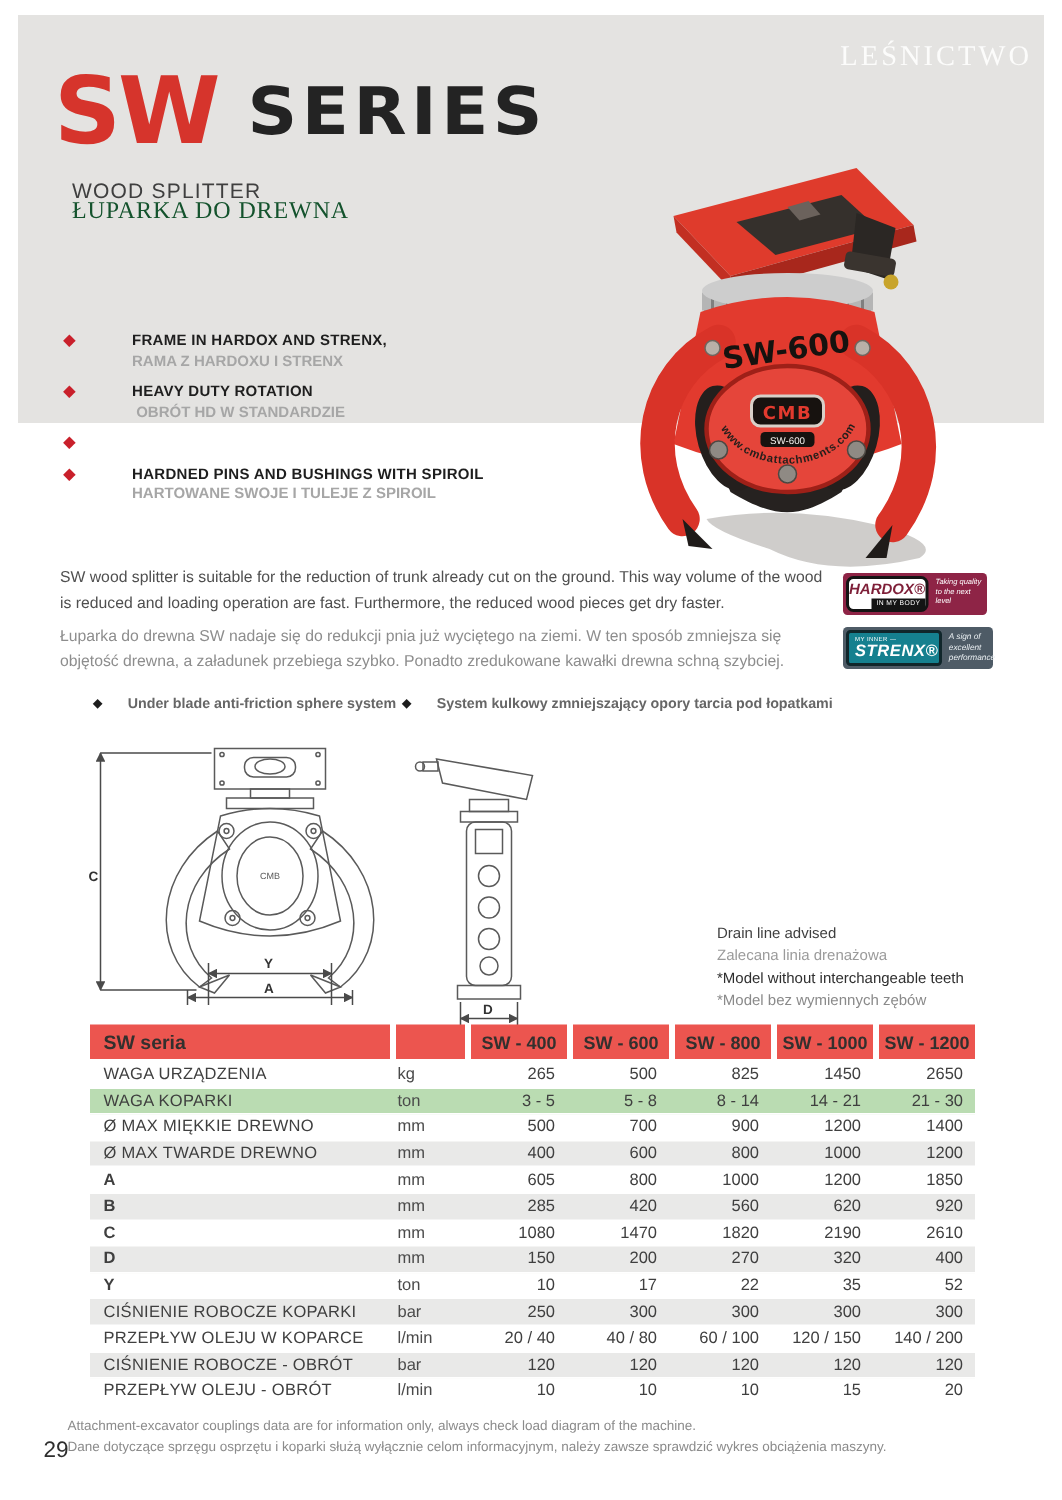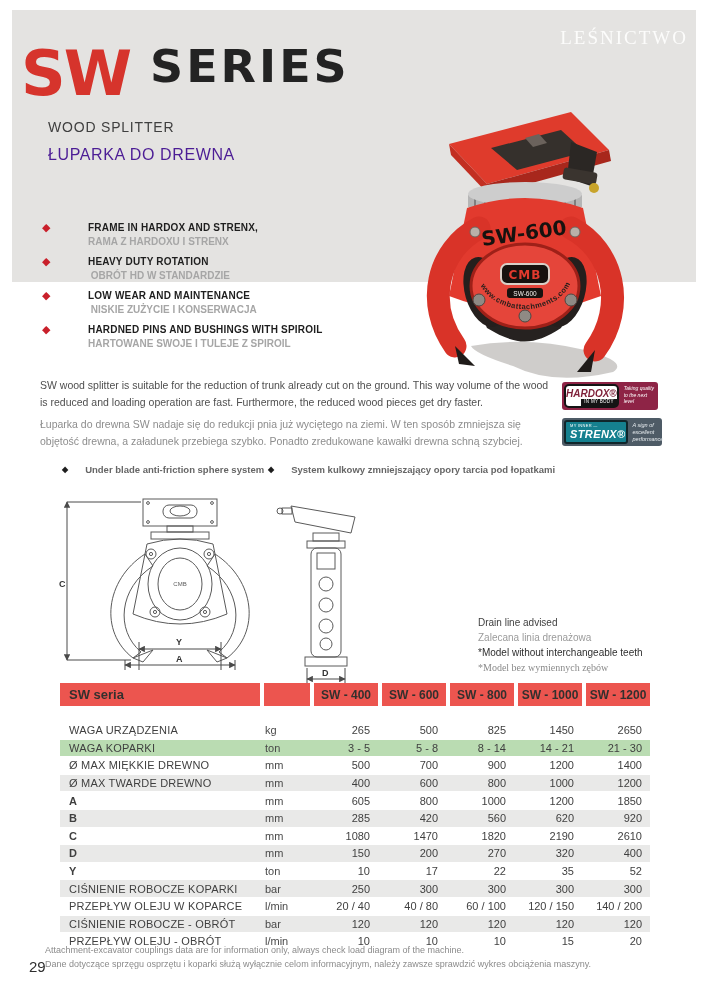--- a/index.html
+++ b/index.html
@@ -9,25 +9,25 @@
     -webkit-font-smoothing:antialiased;
   }
   :root{
     --accent-red:#d6342c; --table-red:#ec554f; --row-green:#badcb2; --row-gray:#e9e9e8;
     --hardox-maroon:#8e2446; --strenx-teal:#15808f; --strenx-slate:#4e5b66;
     --panel-gray:#e4e3e1;
   }
   .gray-panel{position:absolute;left:12px;top:10px;width:684px;height:272px;background:var(--panel-gray);}
   .forestry{position:absolute;right:20px;top:27px;font-family:"Liberation Serif",serif;
     font-size:19px;color:#fcfcfb;letter-spacing:2px;}
-  .logo{position:absolute;left:21px;top:48px;display:flex;align-items:flex-start;font-family:"DejaVu Sans",sans-serif;}
+  .logo{position:absolute;left:36px;top:48px;display:flex;align-items:center;font-family:"DejaVu Sans",sans-serif;}
   .logo-sw{font-size:62px;font-weight:800;color:var(--accent-red);line-height:0.85;letter-spacing:-2px;}
   .logo-series{font-size:46px;font-weight:800;color:#232323;line-height:0.82;margin-left:20px;letter-spacing:3px;transform:scaleY(0.95);transform-origin:bottom;}
   .title-en{position:absolute;left:48px;top:119px;font-size:14px;color:#3f3f3f;letter-spacing:0.8px;}
-  .title-pl{position:absolute;left:48px;top:146px;font-size:16px;color:#4c1d95;font-family:Liberation Sans, sans-serif;letter-spacing:0.6px;}
+  .title-pl{position:absolute;left:48px;top:132px;font-size:16px;color:#14532d;font-family:Liberation Serif, serif;letter-spacing:0.6px;}
 
   .features{position:absolute;left:42px;top:221px;}
   .feature{display:flex;margin-bottom:7px;}
   .f-diamond{width:46px;font-size:11px;color:#c9202b;line-height:1.25;}
   .f-text{display:flex;flex-direction:column;}
   .f-en{font-size:10px;font-weight:bold;color:#1e1e1e;letter-spacing:0.2px;line-height:1.35;white-space:pre;}
   .f-pl{font-size:10px;font-weight:bold;color:#a6a6a6;line-height:1.35;white-space:pre;}
 
   .product{position:absolute;left:375px;top:100px;width:300px;height:295px;}
 
@@ -52,24 +52,24 @@
   .sn-en{margin-left:17px;}
   .sn-group2{position:absolute;left:206px;top:0;}
   .sn-pl{margin-left:17px;}
 
   .diagram{position:absolute;left:55px;top:492px;width:345px;height:205px;}
 
   .drain-note{position:absolute;left:478px;top:615px;font-size:10px;line-height:1.5;}
   .dn-1{color:#3f3f3f;}
   .dn-2{color:#9b9b9b;}
   .dn-3{color:#2f2f2f;}
-  .dn-4{color:#8a8a8a;font-family:Liberation Serif, serif;}
+  .dn-4{color:#8a8a8a;}
 
   .spec-table{position:absolute;left:60px;top:683px;width:590px;}
-  .t-header{display:flex;height:23px;margin-bottom:16px;}
+  .t-header{display:flex;height:23px;margin-bottom:2px;}
   .th{background:var(--table-red);color:#33302e;font-weight:bold;display:flex;align-items:center;box-sizing:border-box;}
   .th-label{width:200px;padding-left:9px;font-size:13px;}
   .th-unit{width:46px;margin-left:4px;}
   .th-model{width:64px;margin-left:4px;font-size:12px;justify-content:center;white-space:nowrap;}
   .t-body .tr{display:flex;height:17.6px;align-items:center;font-size:11px;color:#3f3f3f;border-bottom:1px solid #fff;box-sizing:border-box;}
   .bg-white{background:#ffffff;}
   .bg-green{background:var(--row-green);}
   .bg-gray{background:var(--row-gray);}
   .td{box-sizing:border-box;}
   .td-label{width:205px;padding-left:9px;letter-spacing:0.2px;}
@@ -105,24 +105,20 @@
     </div>
     <div class="feature">
       <span class="f-diamond">◆</span>
       <span class="f-text">
         <span class="f-en">HEAVY DUTY ROTATION</span>
         <span class="f-pl"> OBRÓT HD W STANDARDZIE</span>
       </span>
     </div>
     <div class="feature">
       <span class="f-diamond">◆</span>
-      <span class="f-text">
-        <span class="f-en">LOW WEAR AND MAINTENANCE</span>
-        <span class="f-pl"> NISKIE ZUŻYCIE I KONSERWACJA</span>
-      </span>
     </div>
     <div class="feature">
       <span class="f-diamond">◆</span>
       <span class="f-text">
         <span class="f-en">HARDNED PINS AND BUSHINGS WITH SPIROIL</span>
         <span class="f-pl">HARTOWANE SWOJE I TULEJE Z SPIROIL</span>
       </span>
     </div>
   </div>
 

